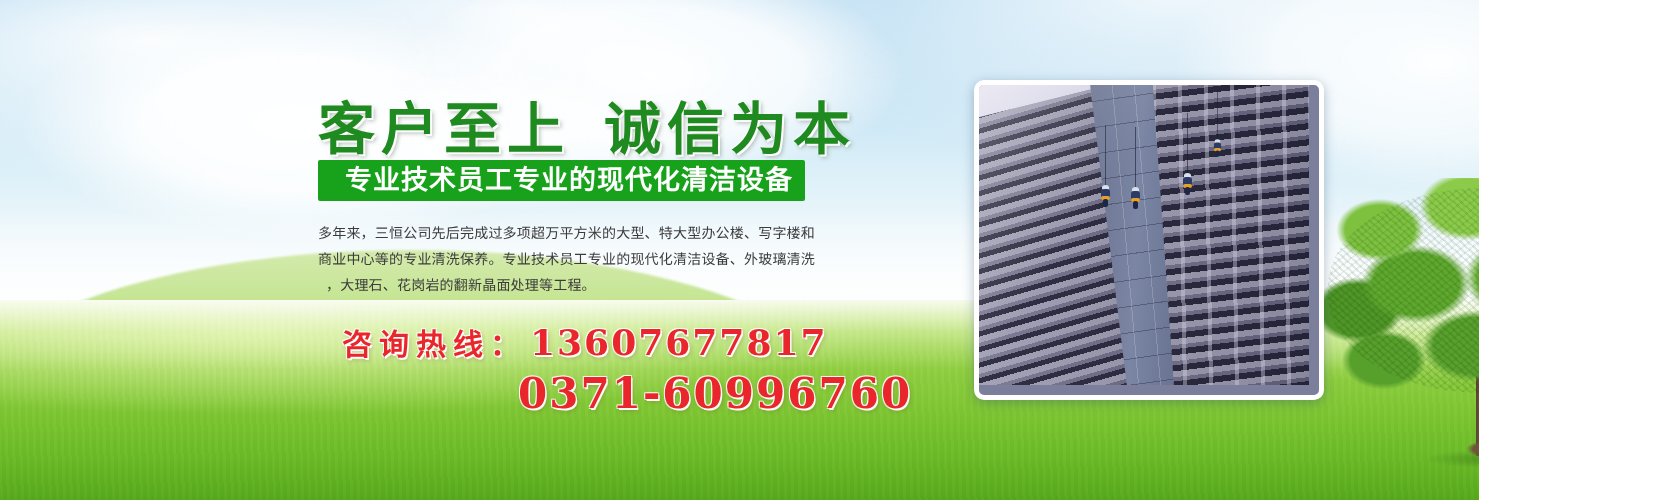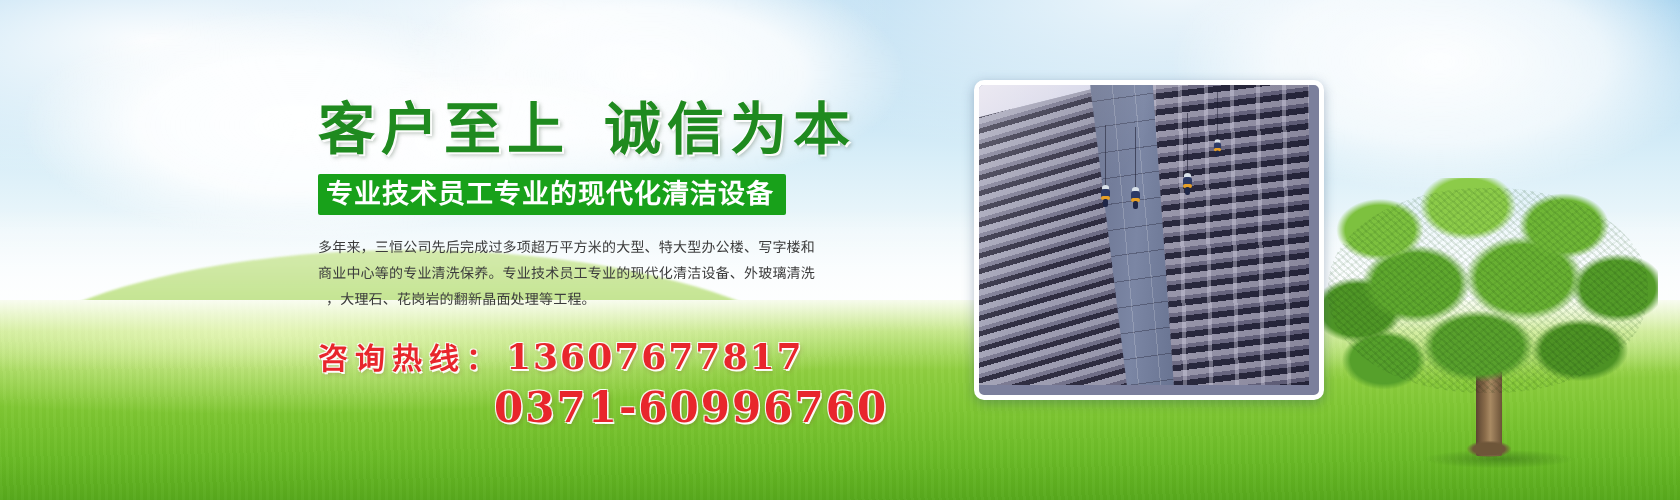--- a/index.html
+++ b/index.html
@@ -1,21 +1,21 @@
 <!DOCTYPE html>
 <html lang="zh-CN"><head>
 <meta charset="utf-8">
 <title>Banner</title>
 <style>
   html,body{margin:0;padding:0;background:#fff;}
   body{font-family:"Liberation Sans","DejaVu Sans",sans-serif;}
 
   .banner{
     position:relative;
-    width:1680px;height:500px;
+    width:1479px;height:500px;
     overflow:hidden;
     background:#86efac;
   }
 
   
   .sky{
     position:absolute;left:0;top:0;width:1680px;height:330px;
     background:
       radial-gradient(ellipse 620px 200px at 150px 40px, rgba(255,255,255,.95) 0%, rgba(255,255,255,0) 70%),
       radial-gradient(ellipse 520px 170px at 520px 10px, rgba(255,255,255,.9) 0%, rgba(255,255,255,0) 72%),
@@ -249,23 +249,22 @@
     white-space:nowrap;
     text-shadow:
       2px 2px 0 rgba(255,255,255,.95),
       3px 3px 4px rgba(90,110,90,.45),
       -1px -1px 0 rgba(255,255,255,.7);
   }
   .headline .gap{display:inline-block;width:34px;}
 
   .subbar{
     display:inline-block;
-    margin-top:14px;
     background:#18a11a;
-    padding:6px 12px 7px 8px;
+    padding:6px 12px 7px 27px;
     border-radius:2px;
   }
   .subbar-text{
     font-family:"DejaVu Sans","Liberation Sans",sans-serif;
     font-size:27px;
     font-weight:bold;
     color:#ffffff;
     letter-spacing:1px;
     white-space:nowrap;
     line-height:1.05;
@@ -292,20 +291,21 @@
     font-weight:bold;
     color:#e8262c;
     line-height:1.18;
     white-space:nowrap;
     text-shadow:
       1.5px 1.5px 0 rgba(255,255,255,.95),
       -1px -1px 0 rgba(255,255,255,.85),
       1px -1px 0 rgba(255,255,255,.7),
       -1px 1px 0 rgba(255,255,255,.7),
       2px 3px 4px rgba(120,60,40,.28);
+    margin-left: 24px;
   }
   .hotline-label{
     font-size:30px;
     letter-spacing:7px;
     font-family:"DejaVu Serif","Liberation Serif",serif;
   }
   .hotline-colon{
     font-size:30px;
     letter-spacing:2px;
   }

